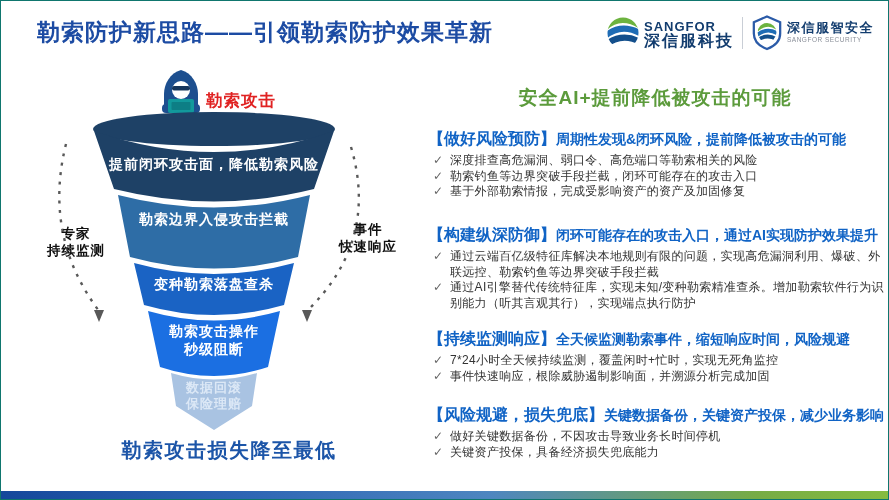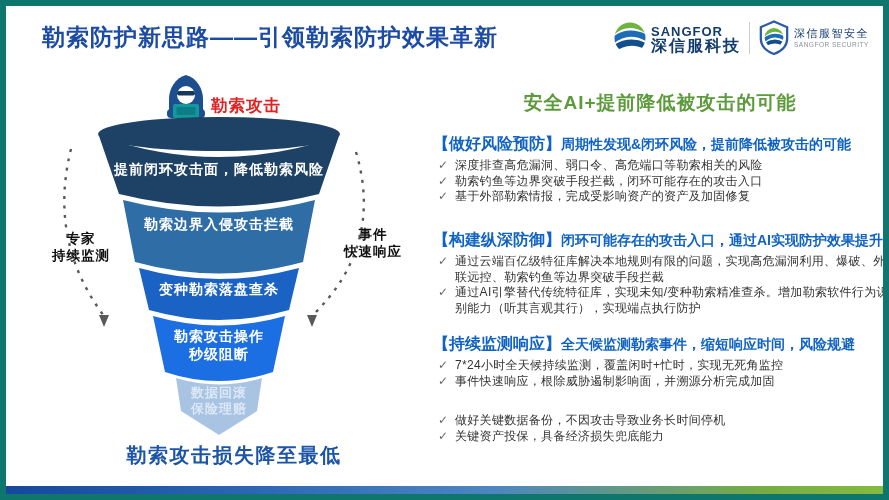--- a/index.html
+++ b/index.html
@@ -1,33 +1,33 @@
 <!DOCTYPE html>
 <html><head>
 <meta charset="utf-8">
 <style>
   * { margin:0; padding:0; box-sizing:border-box; }
   html,body { background:#fff; }
   body { font-family:"Liberation Sans","DejaVu Sans",sans-serif; }
   .slide {
     position:relative; width:889px; height:500px; background:#fff;
-    overflow:hidden; border:6px solid #0f766e;
+    overflow:hidden; border:1px solid #0f766e;
   }
   
   .slide-title {
     position:absolute; left:36px; top:16px;
     font-size:23px; font-weight:bold; color:#1C4BA3; letter-spacing:1px;
     white-space:nowrap;
   }
   
   .logos { position:absolute; top:13px; right:14px; display:flex; align-items:center; gap:4px; }
   .logo-text-main { font-size:13px; font-weight:bold; color:#123C6E; letter-spacing:1px; line-height:15px; }
   .logo-text-sub  { font-size:16px; font-weight:bold; color:#123C6E; letter-spacing:2px; line-height:13px; }
   .logo-divider { width:1px; height:32px; background:#C9CED6; margin:0 4px; }
-  .sec-cn { font-size:11px; font-weight:normal; color:#123C6E; letter-spacing:1.5px; line-height:14px; }
+  .sec-cn { font-size:13px; font-weight:bold; color:#123C6E; letter-spacing:1.5px; line-height:14px; }
   .sec-en { font-size:6.5px; color:#8A8F99; letter-spacing:.5px; line-height:9px; }
   
   .funnel-svg { position:absolute; left:20px; top:60px; width:420px; height:410px; }
   .funnel-svg text { font-family:"Liberation Sans","DejaVu Sans",sans-serif; }
   .f-layer-label { fill:#ffffff; font-size:14px; font-weight:bold; letter-spacing:1px; }
   .f-layer-label-light { fill:#DCE8F6; font-size:13px; font-weight:bold; letter-spacing:1px; }
   .f-side-label { fill:#111111; font-size:13.5px; font-weight:bold; letter-spacing:1px; }
   .f-attacker { fill:#E02222; font-size:16.5px; font-weight:bold; letter-spacing:1px; }
   .f-bottom { fill:#1C55A8; font-size:20px; font-weight:bold; letter-spacing:1.5px; }
   .dash { stroke:#595959; stroke-width:2.4; stroke-dasharray:3 6.5; fill:none; }
@@ -186,20 +186,23 @@
             <span class="bullet-text">7*24小时全天候持续监测，覆盖闲时+忙时，实现无死角监控</span>
           </li>
         <li class="bullet">
             <span class="check">✓</span>
             <span class="bullet-text">事件快速响应，根除威胁遏制影响面，并溯源分析完成加固</span>
           </li>
       </ul>
     </div>
 
     <div class="section sec-4">
+      <div class="sec-heading">
+        <span class="sec-tag">【风险规避，损失兜底】</span><span class="sec-title">关键数据备份，关键资产投保，减少业务影响</span>
+      </div>
       <ul class="bullets">
         <li class="bullet">
             <span class="check">✓</span>
             <span class="bullet-text">做好关键数据备份，不因攻击导致业务长时间停机</span>
           </li>
         <li class="bullet">
             <span class="check">✓</span>
             <span class="bullet-text">关键资产投保，具备经济损失兜底能力</span>
           </li>
       </ul>

